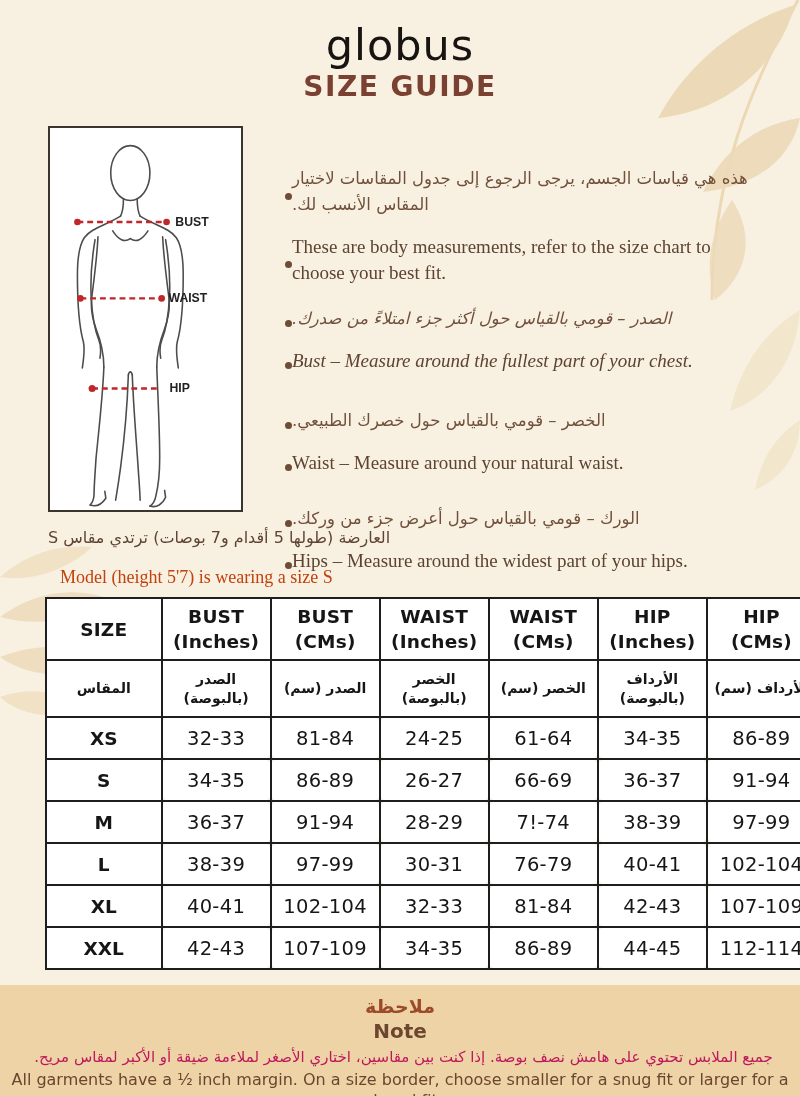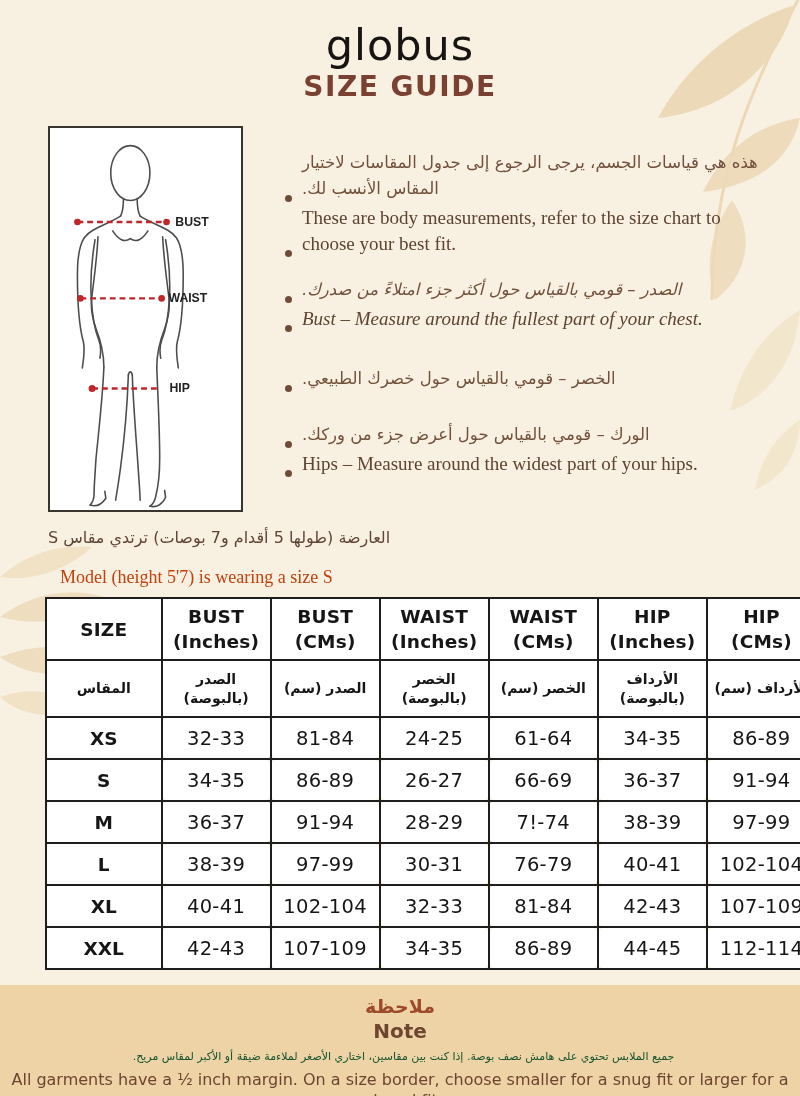--- a/index.html
+++ b/index.html
@@ -31,21 +31,21 @@
     left:48px;top:126px;width:195px;height:386px;
     background:#ffffff;border:2px solid #39342e;box-sizing:border-box;
   }
   .figure-box svg{display:block;width:100%;height:100%;}
 
   
   .bullets{left:285px;top:150px;width:482px;}
   .group{margin-bottom:20px;}
   .group.g2{margin-bottom:34px;font-style:italic;}
   .group.g3{margin-bottom:30px;}
-  .bullet-item{display:flex;align-items:flex-end;gap:10px;margin-bottom:3px;}
+  .bullet-item{display:flex;align-items:center;gap:0;margin-bottom:3px;margin-top:16px;}
   .dot{
     flex:0 0 auto;width:7px;height:7px;border-radius:50%;
     background:#6e4c37;margin-top:9px;
   }
   .ar-text{
     margin:0;direction:rtl;text-align:left;
     font-family:"DejaVu Sans",sans-serif;
     font-size:16.5px;line-height:26px;color:#70503a;
   }
   .en-text{
@@ -92,21 +92,21 @@
     margin:0;font-family:"DejaVu Sans",sans-serif;direction:rtl;
     font-size:19px;line-height:24px;font-weight:bold;color:#9c4a2a;
   }
   .note-title-en{
     margin:0;font-family:"DejaVu Sans",sans-serif;
     font-size:20px;line-height:26px;font-weight:bold;color:#6d4630;
   }
   .note-body-ar{
     margin:3px 0 0 0;direction:rtl;
     font-family:"DejaVu Sans",sans-serif;
-    font-size:11px;line-height:20px;color:#14532d;padding-left:7px;
+    font-size:15px;line-height:20px;color:#be185d;padding-left:7px;
   }
   .note-body-en{
     margin:2px 0 0 0;
     font-family:"DejaVu Sans",sans-serif;
     font-size:16px;line-height:21px;color:#6b4530;
   }
 </style>
 </head>
 <body>
 
@@ -203,20 +203,24 @@
       <div class="bullet-item">
         <span class="dot"></span>
         <p class="en-text">Bust – Measure around the fullest part of your chest.</p>
       </div>
     </div>
     <div class="group g3">
       <div class="bullet-item">
         <span class="dot"></span>
         <p class="ar-text">الخصر – قومي بالقياس حول خصرك الطبيعي.</p>
       </div>
+      <div class="bullet-item">
+        <span class="dot"></span>
+        <p class="en-text">Waist – Measure around your natural waist.</p>
+      </div>
     </div>
     <div class="group g4">
       <div class="bullet-item">
         <span class="dot"></span>
         <p class="ar-text">الورك – قومي بالقياس حول أعرض جزء من وركك.</p>
       </div>
       <div class="bullet-item">
         <span class="dot"></span>
         <p class="en-text">Hips – Measure around the widest part of your hips.</p>
       </div>

